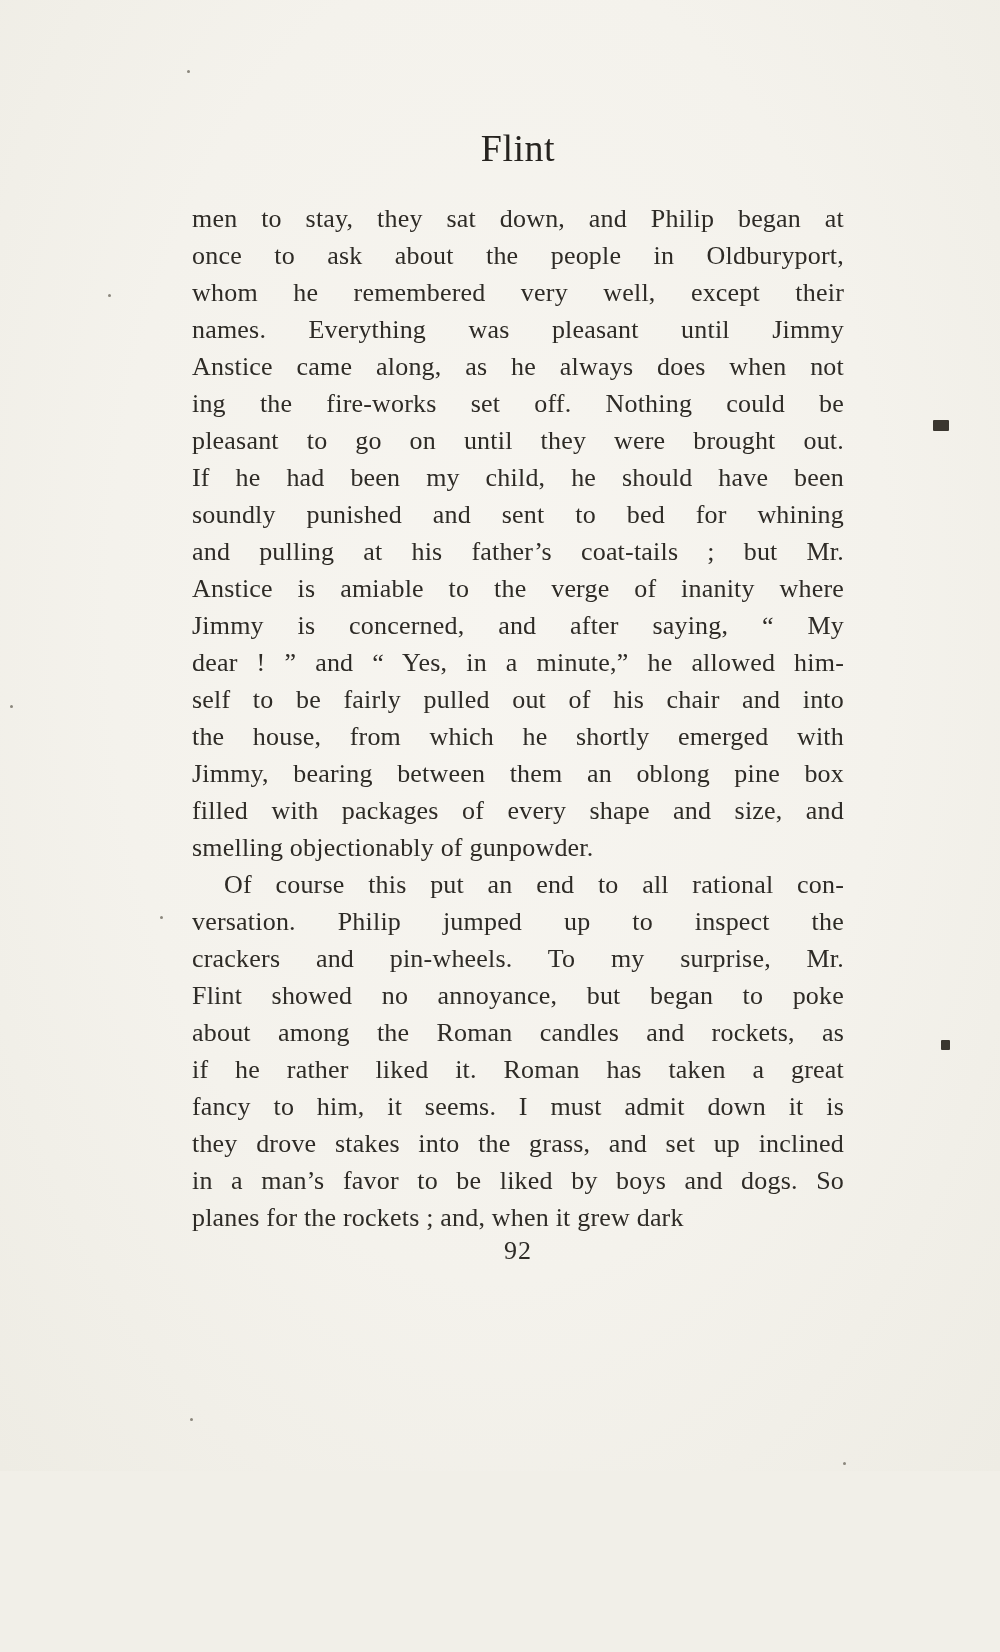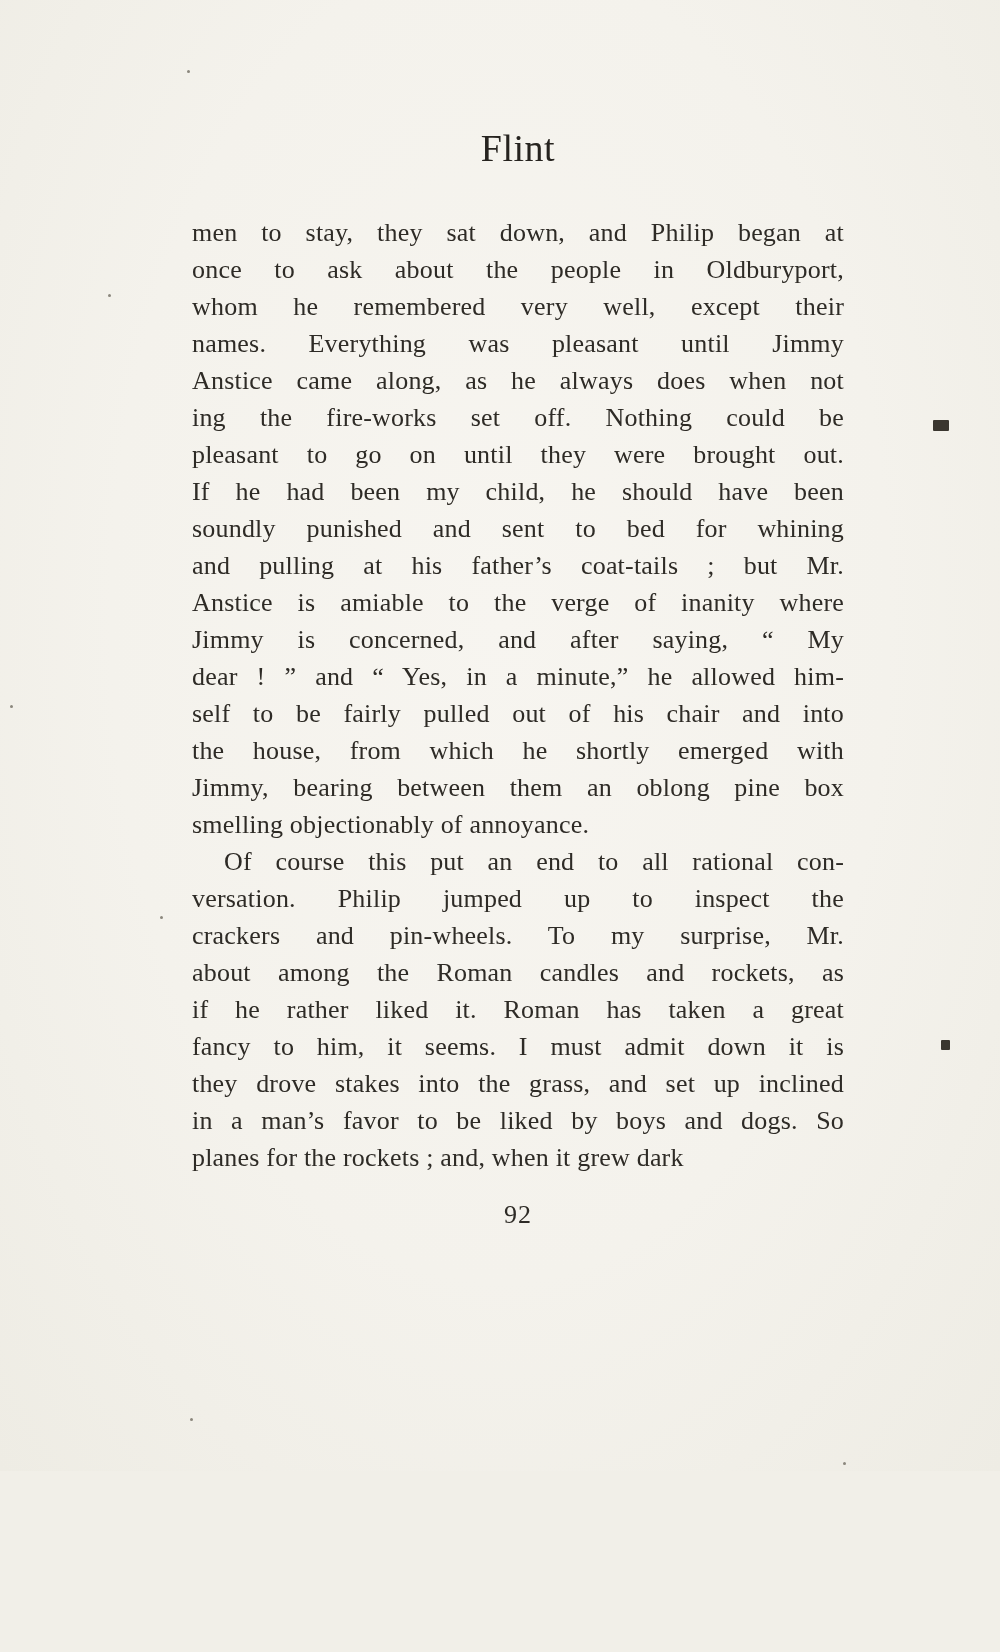--- a/index.html
+++ b/index.html
@@ -20,36 +20,36 @@
   .title {
     padding-top: 126px;
     text-align: center;
     font-size: 38px;
     font-weight: 400;
     letter-spacing: 0.5px;
     color: #26231f;
   }
   .text-block {
     width: 652px;
-    margin: 44px auto 0 auto;
+    margin: 30px auto 0 auto;
     font-size: 26px;
     line-height: 37px;
     letter-spacing: 0.2px;
     color: #2e2b26;
   }
   .paragraph { margin: 0; }
   .line {
     text-align: justify;
     text-align-last: justify;
     min-height: 37px;
   }
   .line.last { text-align-last: left; }
   .line.indent { text-indent: 32px; }
   .page-number {
-    margin-top: 24px;
+    margin-top: 0;
     text-align: center;
     font-size: 26px;
     letter-spacing: 1px;
     color: #2e2b26;
   }
   
   .artifact {
     position: absolute;
     background: #3a362f;
     border-radius: 1px;
@@ -77,26 +77,28 @@
         <div class="line">pleasant to go on until they were brought out.</div>
         <div class="line">If he had been my child, he should have been</div>
         <div class="line">soundly punished and sent to bed for whining</div>
         <div class="line">and pulling at his father’s coat-tails ; but Mr.</div>
         <div class="line">Anstice is amiable to the verge of inanity where</div>
         <div class="line">Jimmy is concerned, and after saying, “ My</div>
         <div class="line">dear ! ” and “ Yes, in a minute,” he allowed him-</div>
         <div class="line">self to be fairly pulled out of his chair and into</div>
         <div class="line">the house, from which he shortly emerged with</div>
         <div class="line">Jimmy, bearing between them an oblong pine box</div>
-        <div class="line last">smelling objectionably of annoyance.</div>
+        <div class="line">filled with packages of every shape and size, and</div>
+        <div class="line last">smelling objectionably of gunpowder.</div>
       </div>
       <div class="paragraph">
         <div class="line indent">Of course this put an end to all rational con-</div>
         <div class="line">versation. Philip jumped up to inspect the</div>
         <div class="line">crackers and pin-wheels. To my surprise, Mr.</div>
+        <div class="line">Flint showed no annoyance, but began to poke</div>
         <div class="line">about among the Roman candles and rockets, as</div>
         <div class="line">if he rather liked it. Roman has taken a great</div>
         <div class="line">fancy to him, it seems. I must admit down it is</div>
         <div class="line">they drove stakes into the grass, and set up inclined</div>
         <div class="line">in a man’s favor to be liked by boys and dogs. So</div>
         <div class="line last">planes for the rockets ; and, when it grew dark</div>
       </div>
     </div>
 
   <div class="page-number">92</div>

